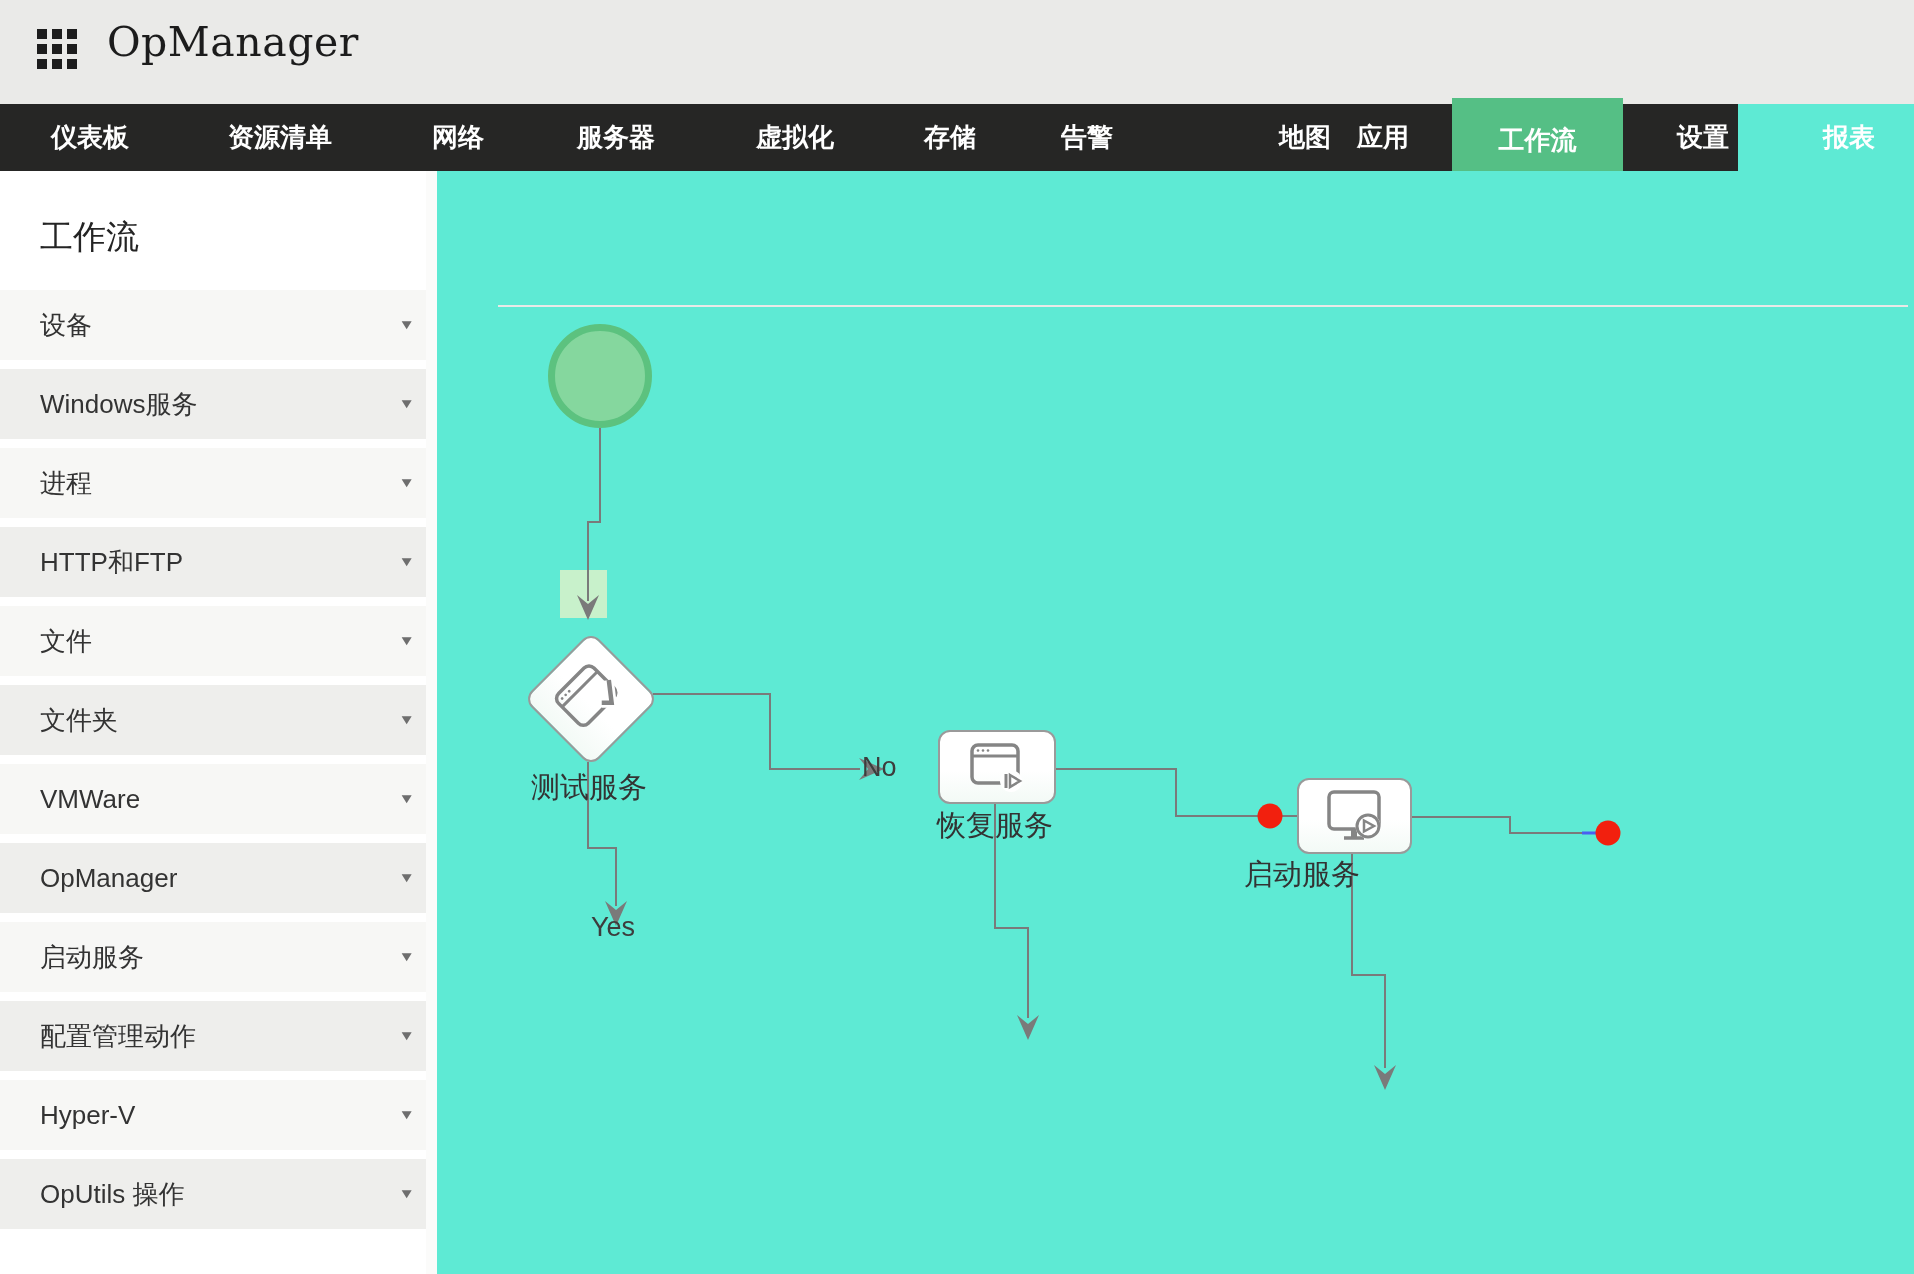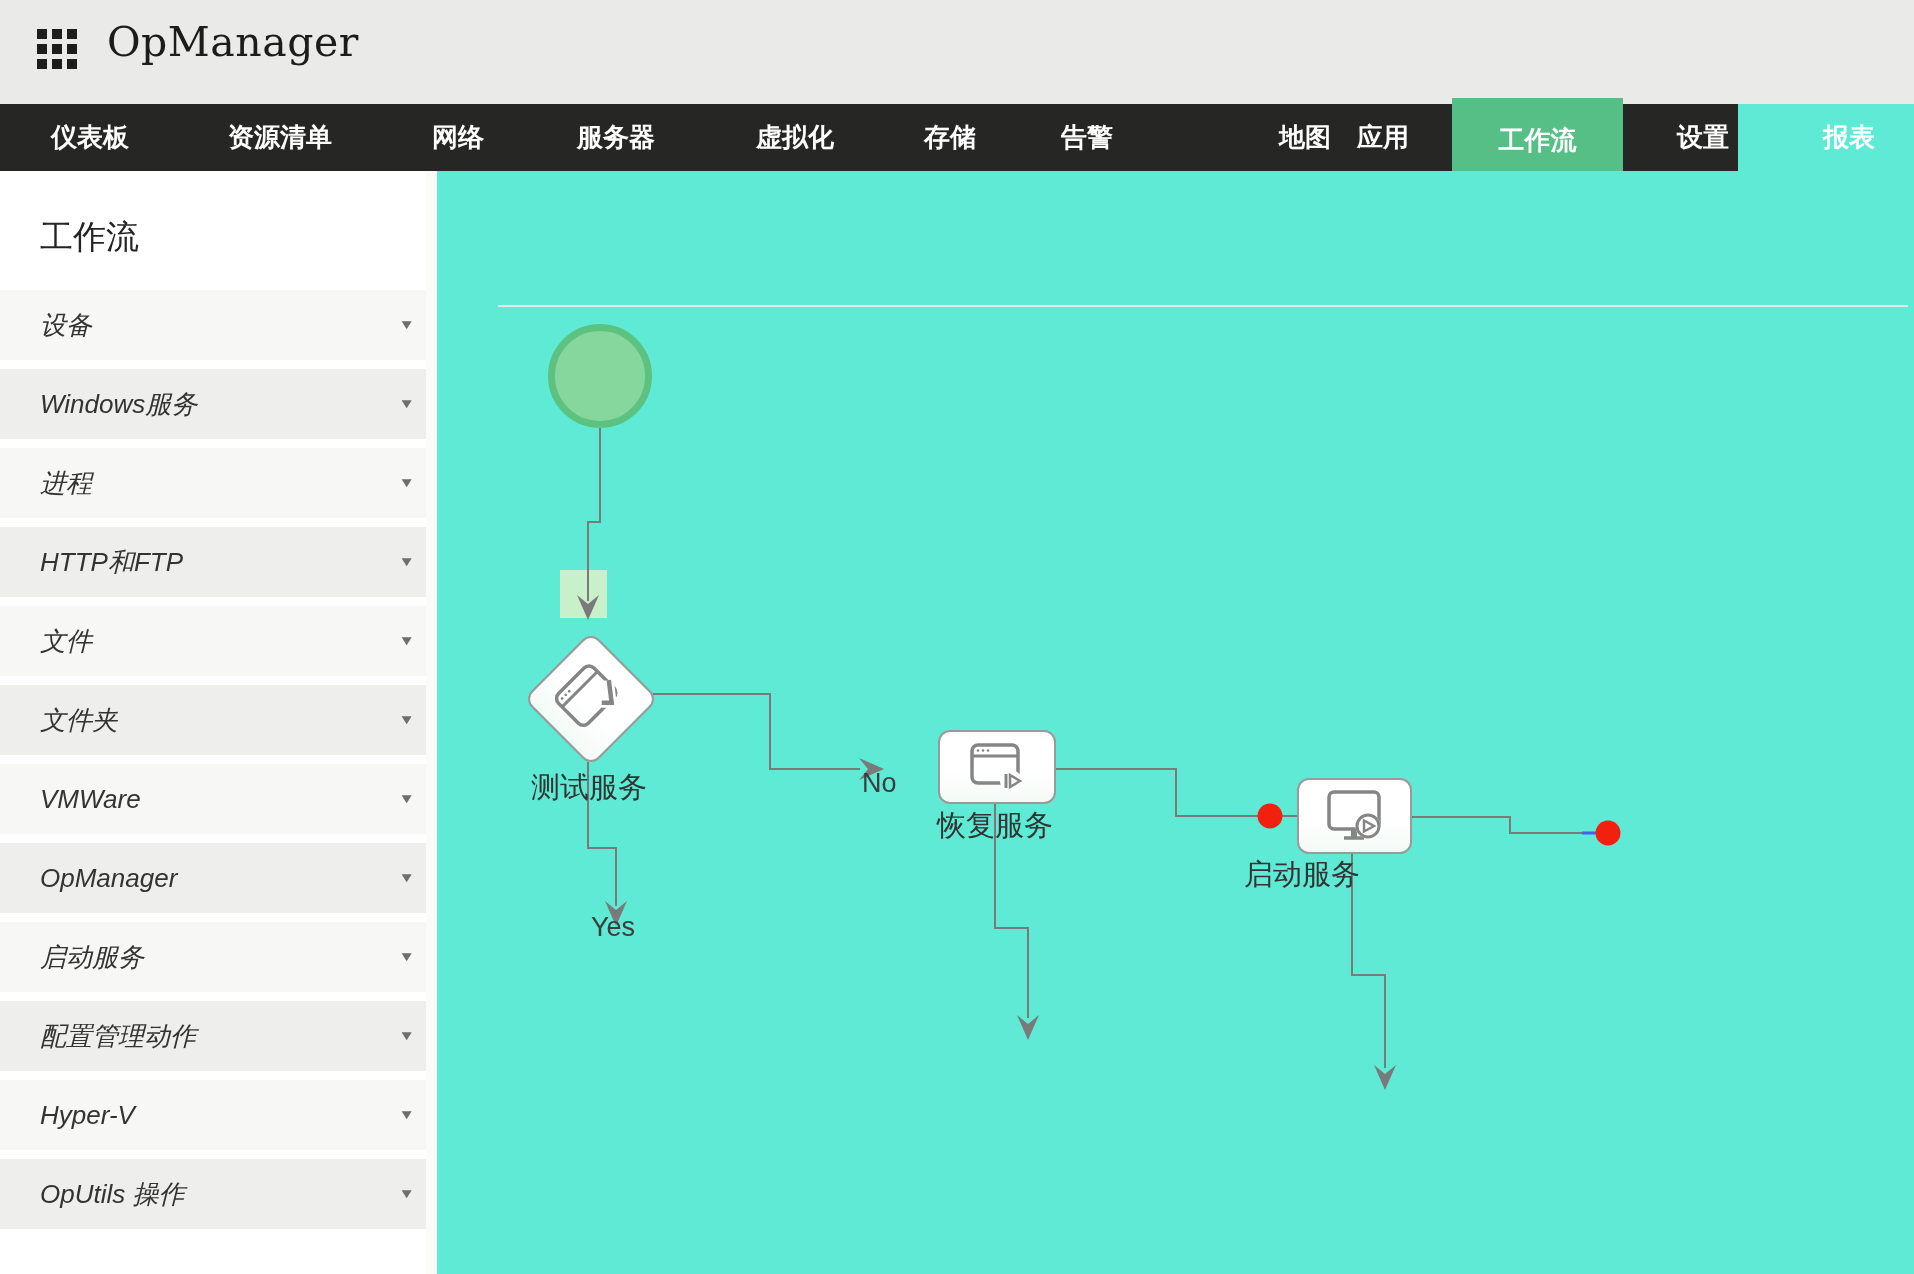--- a/index.html
+++ b/index.html
@@ -21,21 +21,21 @@
             font-size:26px;font-weight:600;white-space:nowrap;transform:translateX(-50%);
             cursor:pointer;}
   .nav-item.active{left:1452px;transform:none;width:171px;top:-6px;height:73px;
             line-height:73px;padding-top:6px;box-sizing:content-box;
             background:#55bf85;text-align:center;height:67px;}
 
   
   .sidebar{position:absolute;left:0;top:171px;width:437px;height:1103px;background:#fff;}
   .sb-title{position:absolute;left:40px;top:44px;font-size:33px;color:#242424;font-weight:500;}
   .sb-rows{position:absolute;left:0;top:119px;width:437px;}
-  .sb-row{position:relative;width:437px;height:70px;margin-bottom:9px;cursor:pointer;font-style:italic;}
+  .sb-row{position:relative;width:437px;height:70px;margin-bottom:9px;cursor:pointer;}
   .sb-row:nth-child(odd){background:#f7f7f5;}
   .sb-row:nth-child(even){background:#eeeeec;}
   .sb-label{position:absolute;left:40px;top:50%;transform:translateY(-50%);
             font-size:26px;color:#333;}
   .caret{position:absolute;right:22px;top:50%;transform:translateY(-50%) scaleY(.8);
          font-size:17px;color:#6e6e6e;}
   .sb-track{position:absolute;left:426px;top:0;width:11px;height:1103px;background:#fbfbfa;}
 
   
   .canvas-title{position:absolute;left:500px;top:230px;font-size:37px;color:#161616;font-weight:500;}
@@ -59,21 +59,21 @@
   .box-recover{left:938px;top:730px;width:114px;height:70px;}
   .box-startsvc{left:1297px;top:778px;width:111px;height:72px;}
 
   .node-label{position:absolute;width:180px;text-align:center;font-size:29px;color:#333;}
   .lbl-test{left:499px;top:768px;}
   .lbl-recover{left:905px;top:806px;}
   .lbl-startsvc{left:1212px;top:855px;}
 
   .edge-label{position:absolute;font-size:27px;color:#3d3d3d;}
   .lbl-yes{left:591px;top:912px;text-align:right;}
-  .lbl-no{left:862px;top:752px;margin-top:16px;}
+  .lbl-no{left:862px;top:752px;}
 </style>
 </head>
 <body>
 
 <div class="page">
 
   <div class="hdr">
     <div class="grid-icon">
       <span></span>
         <span></span>

